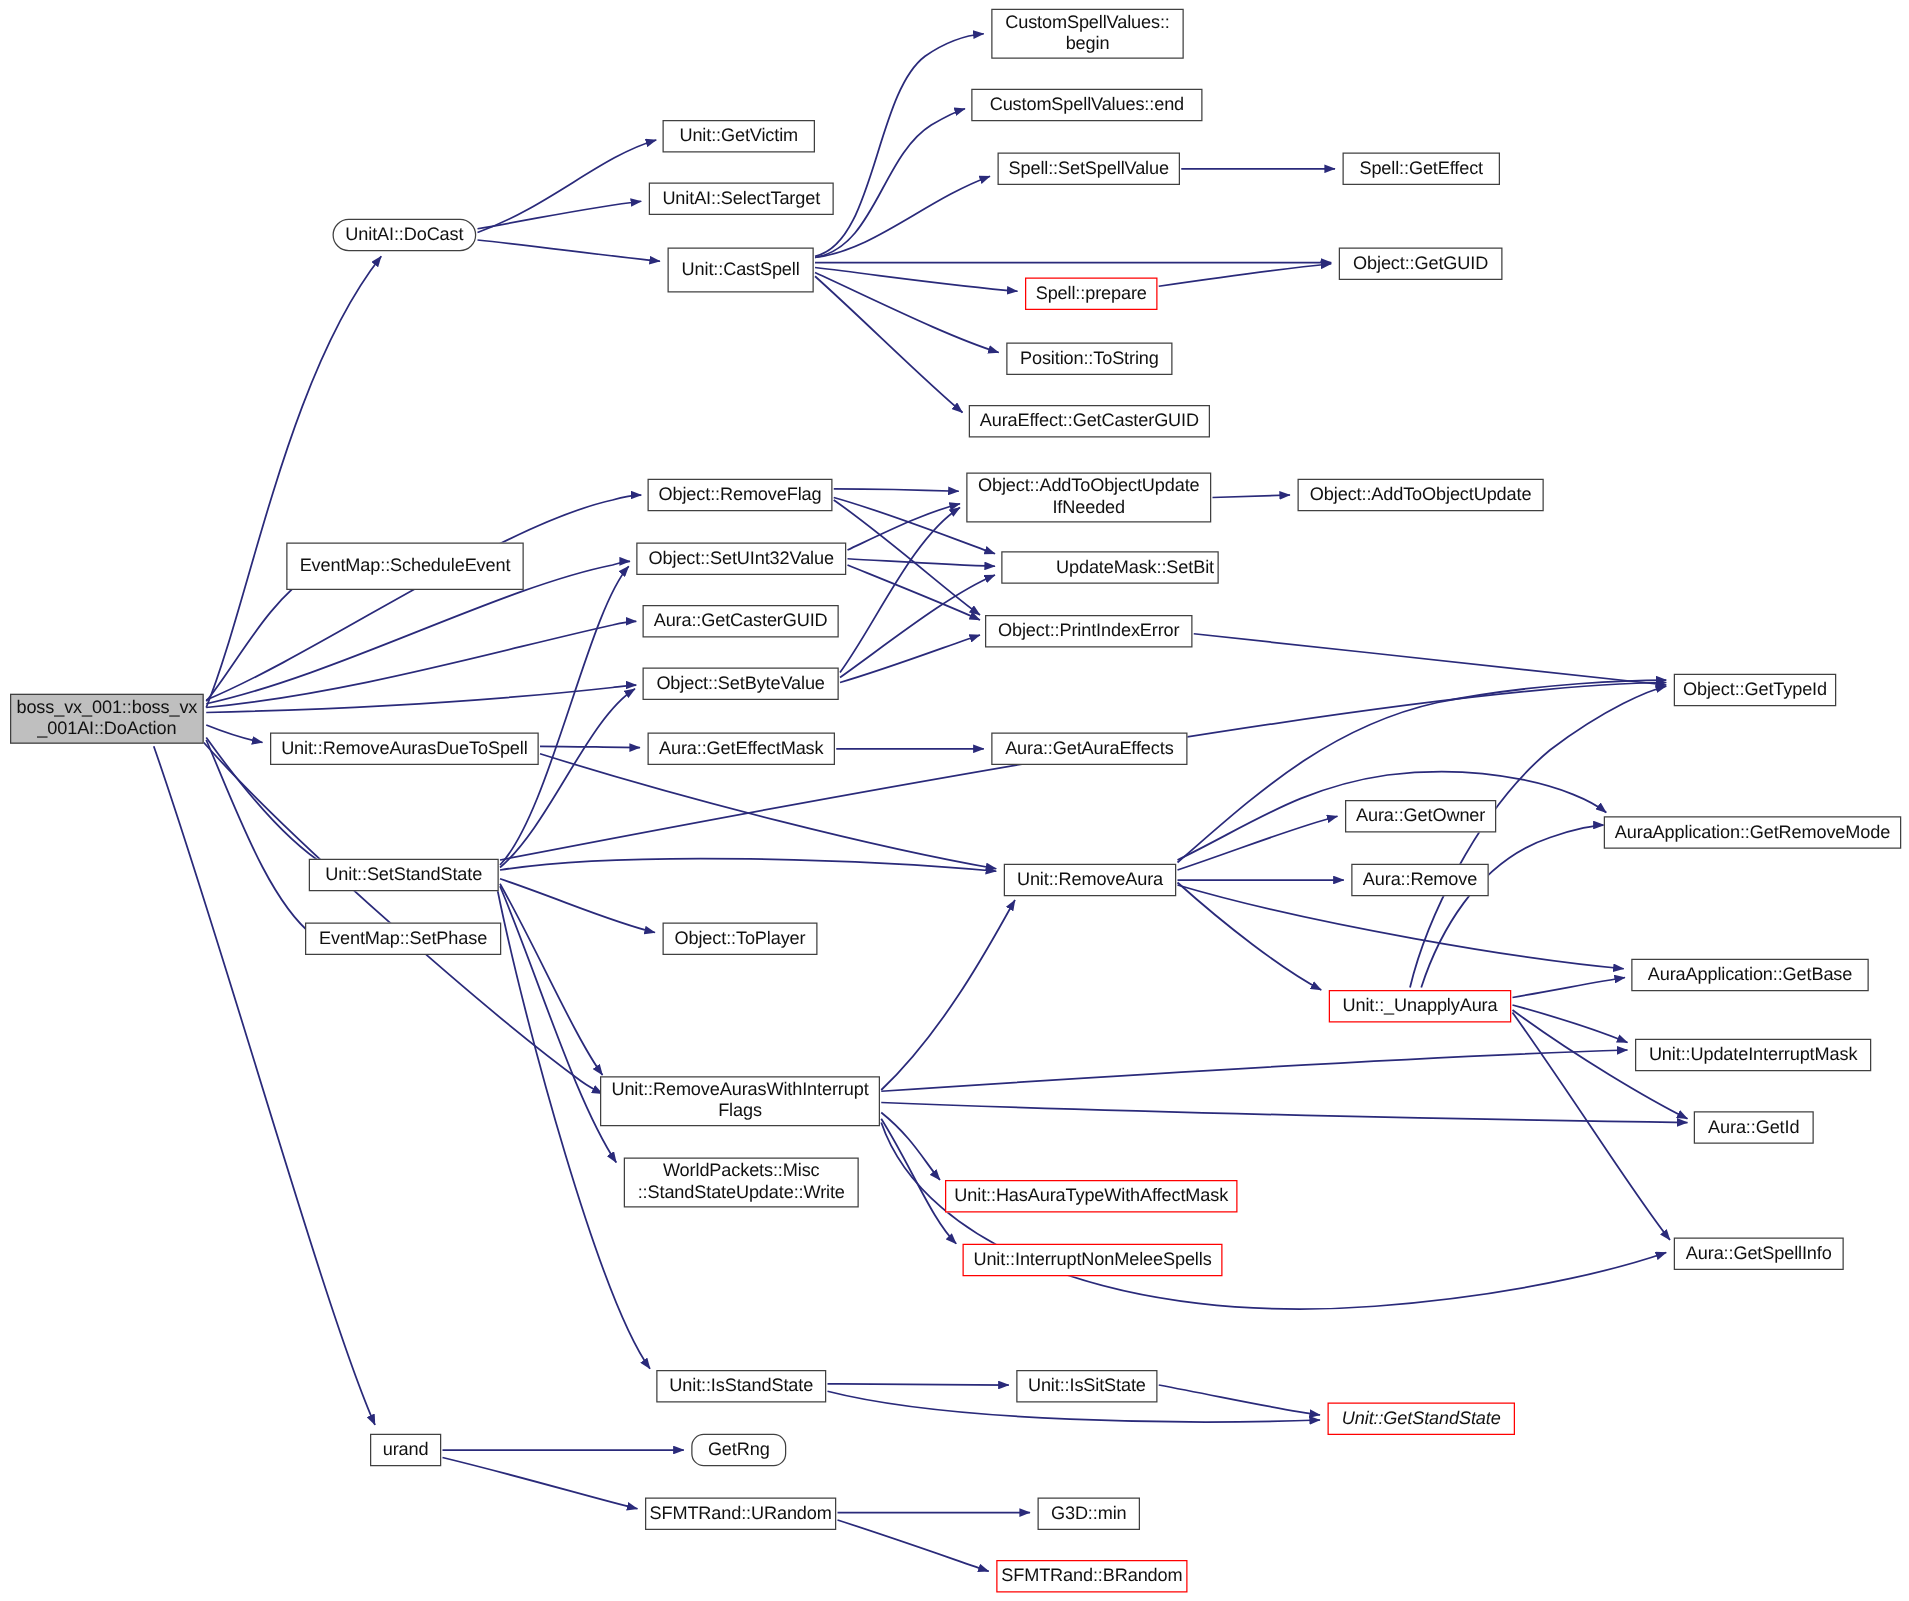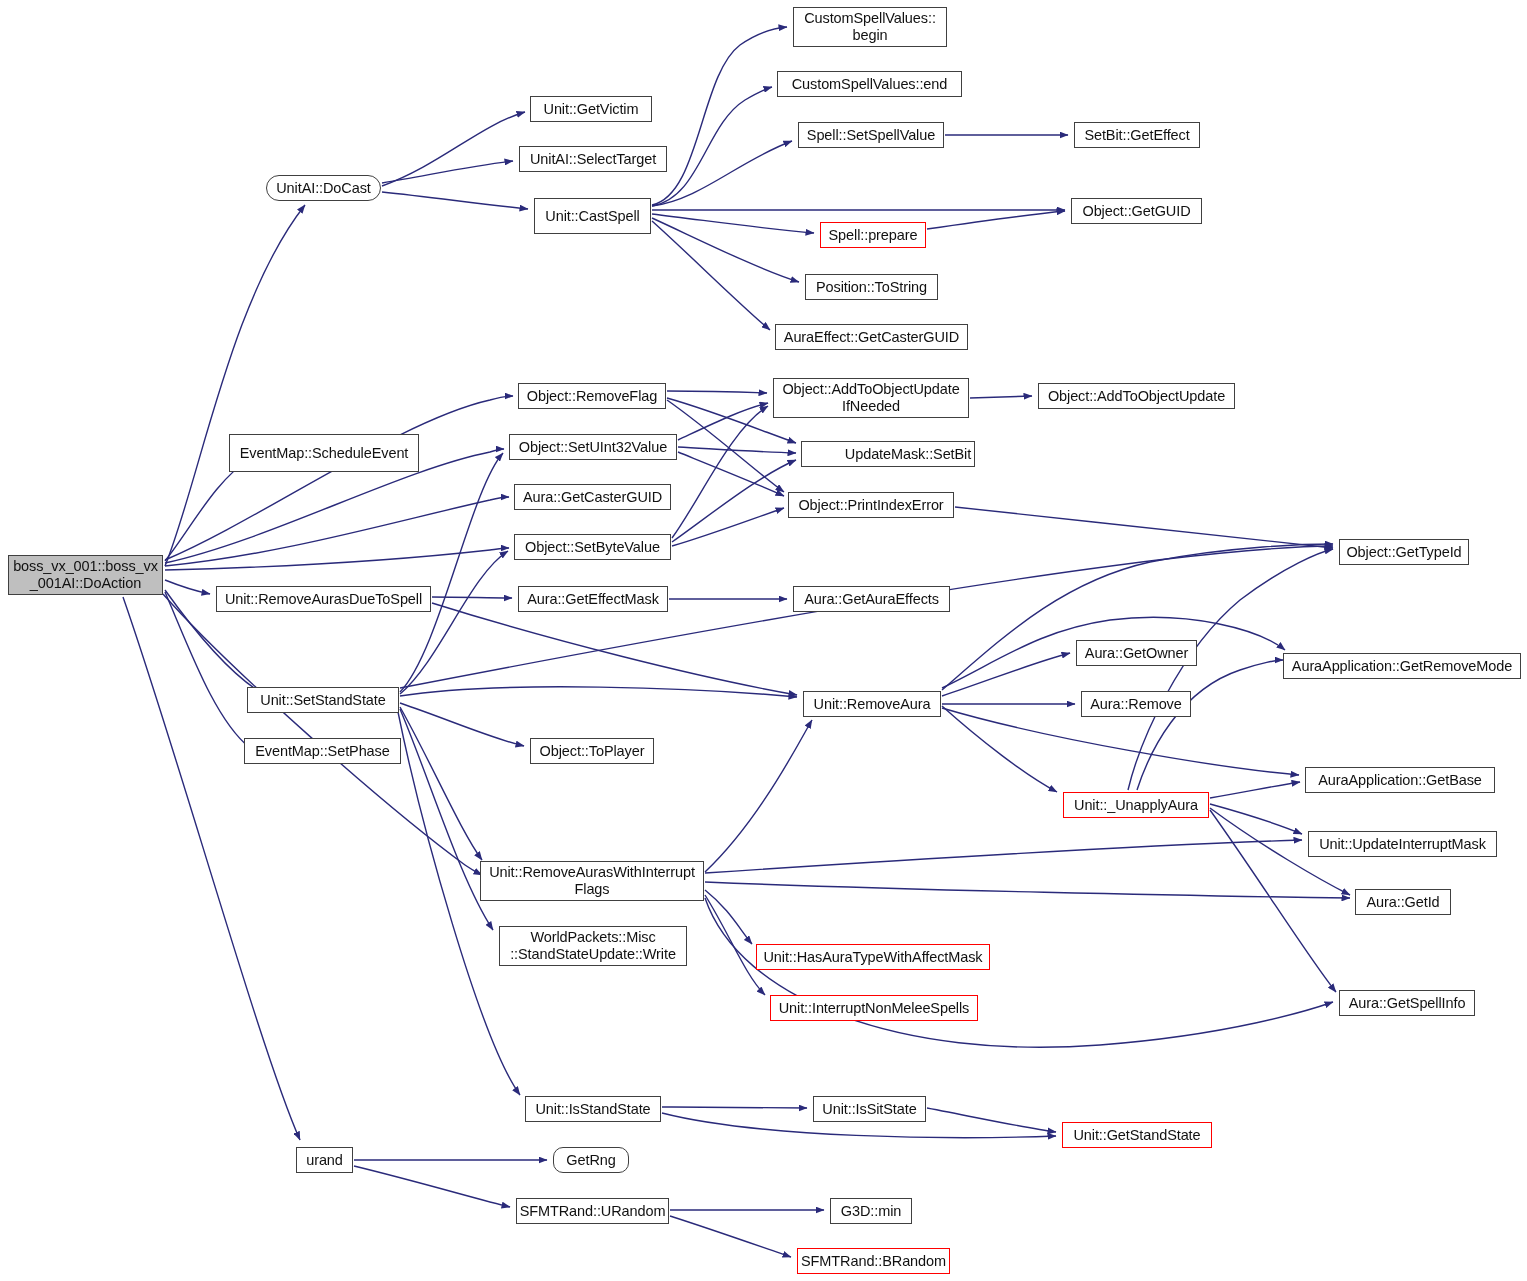--- a/index.html
+++ b/index.html
@@ -136,21 +136,21 @@
       <div class="node root" style="left: 8px; top: 555px; width: 155px; height: 40px;">boss_vx_001::boss_vx
 _001AI::DoAction</div>
       <div class="node" style="left: 266px; top: 175px; width: 115px; height: 26px; border-radius: 13px;">UnitAI::DoCast</div>
       <div class="node" style="left: 530px; top: 96px; width: 122px; height: 26px;">Unit::GetVictim</div>
       <div class="node" style="left: 519px; top: 146px; width: 148px; height: 26px;">UnitAI::SelectTarget</div>
       <div class="node" style="left: 534px; top: 198px; width: 117px; height: 36px;">Unit::CastSpell</div>
       <div class="node" style="left: 793px; top: 7px; width: 154px; height: 40px;">CustomSpellValues::
 begin</div>
       <div class="node" style="left: 777px; top: 71px; width: 185px; height: 26px;">CustomSpellValues::end</div>
       <div class="node" style="left: 798px; top: 122px; width: 146px; height: 26px;">Spell::SetSpellValue</div>
-      <div class="node" style="left: 1074px; top: 122px; width: 126px; height: 26px;">SetBit::GetEffect</div>
+      <div class="node" style="left: 1074px; top: 122px; width: 126px; height: 26px;">Spell::GetEffect</div>
       <div class="node" style="left: 1071px; top: 198px; width: 131px; height: 26px;">Object::GetGUID</div>
       <div class="node highlight" style="left: 820px; top: 222px; width: 106px; height: 26px;">Spell::prepare</div>
       <div class="node" style="left: 805px; top: 274px; width: 133px; height: 26px;">Position::ToString</div>
       <div class="node" style="left: 775px; top: 324px; width: 193px; height: 26px;">AuraEffect::GetCasterGUID</div>
       <div class="node" style="left: 229px; top: 434px; width: 190px; height: 38px;">EventMap::ScheduleEvent</div>
       <div class="node" style="left: 518px; top: 383px; width: 148px; height: 26px;">Object::RemoveFlag</div>
       <div class="node" style="left: 509px; top: 434px; width: 168px; height: 26px;">Object::SetUInt32Value</div>
       <div class="node" style="left: 514px; top: 484px; width: 157px; height: 26px;">Aura::GetCasterGUID</div>
       <div class="node" style="left: 514px; top: 534px; width: 157px; height: 26px;">Object::SetByteValue</div>
       <div class="node" style="left: 518px; top: 586px; width: 150px; height: 26px;">Aura::GetEffectMask</div>
@@ -175,20 +175,20 @@
       <div class="node" style="left: 1355px; top: 889px; width: 96px; height: 26px;">Aura::GetId</div>
       <div class="node" style="left: 480px; top: 861px; width: 224px; height: 40px;">Unit::RemoveAurasWithInterrupt
 Flags</div>
       <div class="node" style="left: 499px; top: 926px; width: 188px; height: 40px;">WorldPackets::Misc
 ::StandStateUpdate::Write</div>
       <div class="node highlight" style="left: 756px; top: 944px; width: 234px; height: 26px;">Unit::HasAuraTypeWithAffectMask</div>
       <div class="node highlight" style="left: 770px; top: 995px; width: 208px; height: 26px;">Unit::InterruptNonMeleeSpells</div>
       <div class="node" style="left: 1339px; top: 990px; width: 136px; height: 26px;">Aura::GetSpellInfo</div>
       <div class="node" style="left: 525px; top: 1096px; width: 136px; height: 26px;">Unit::IsStandState</div>
       <div class="node" style="left: 813px; top: 1096px; width: 113px; height: 26px;">Unit::IsSitState</div>
-      <div class="node highlight" style="left: 1062px; top: 1122px; width: 150px; height: 26px;">Unit::GetStandState</div>
+      <div class="node highlight" style="left: 1062px; top: 1122px; width: 150px; height: 26px; font-style: italic;">Unit::GetStandState</div>
       <div class="node" style="left: 296px; top: 1147px; width: 57px; height: 26px;">urand</div>
       <div class="node" style="left: 553px; top: 1147px; width: 76px; height: 26px; border-radius: 10px;">GetRng</div>
       <div class="node" style="left: 516px; top: 1198px; width: 153px; height: 26px;">SFMTRand::URandom</div>
       <div class="node" style="left: 830px; top: 1198px; width: 82px; height: 26px;">G3D::min</div>
       <div class="node highlight" style="left: 797px; top: 1248px; width: 153px; height: 26px;">SFMTRand::BRandom</div>
     </div>
 </div>
 
 </body></html>

